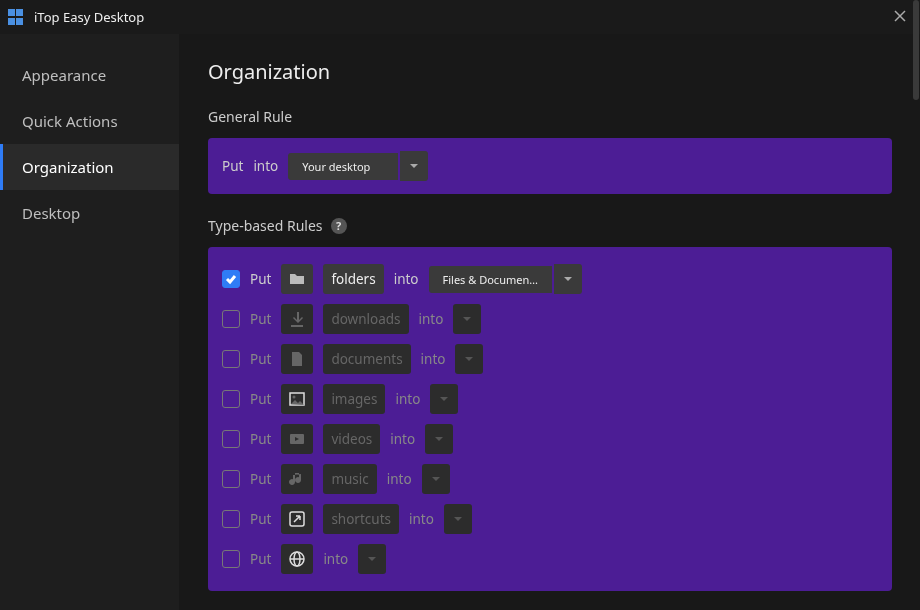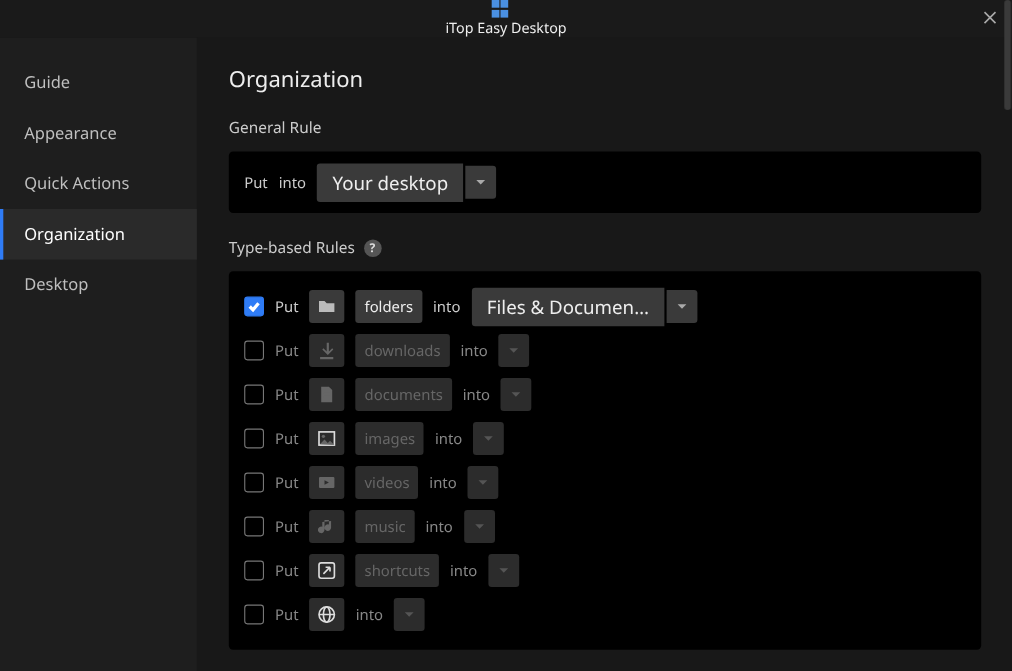--- a/index.html
+++ b/index.html
@@ -1,18 +1,18 @@
 <!DOCTYPE html>
 <html><head>
 <meta charset="utf-8">
 <style>
 * { margin: 0; padding: 0; box-sizing: border-box; font-family: "Segoe UI", system-ui, sans-serif; }
 html, body { width: 920px; height: 610px; background: #000; color: #ddd; overflow: hidden; }
 
-.titlebar { height: 34px; background: #1a1a1a; display: flex; align-items: center; padding: 0 8px; position: relative; flex-direction: column; }
+.titlebar { height: 34px; background: #1a1a1a; display: flex; align-items: center; padding: 0 8px; position: relative; }
 .titlebar .logo { width: 16px; height: 16px; display: flex; flex-wrap: wrap; gap: 1px; margin-right: 10px; }
 .titlebar .logo .sq { width: 7px; height: 7px; background: #4a90e2; }
 .titlebar .title { font-size: 13px; color: #eee; }
 .titlebar .close { position: absolute; right: 10px; top: 6px; width: 20px; height: 20px; display: flex; align-items: center; justify-content: center; color: #aaa; cursor: pointer; }
 .titlebar .close svg { width: 12px; height: 12px; stroke: #aaa; stroke-width: 1.5; }
 
 .body { display: flex; height: calc(610px - 34px); background: #1e1e1e; }
 
 .sidebar { width: 180px; background: #1e1e1e; padding-top: 18px; border-right: 1px solid #181818;}
 .nav-item { height: 46px; display: flex; align-items: center; padding-left: 22px; font-size: 15px; color: #bfbfbf; cursor: pointer; position: relative; }
@@ -21,27 +21,27 @@
 
 .main { flex: 1; background: #181818; padding: 24px 28px 0 28px; overflow-y: auto; position: relative; }
 .main::-webkit-scrollbar { width: 10px; }
 .main::-webkit-scrollbar-track { background: #181818; }
 .main::-webkit-scrollbar-thumb { background: #3a3a3a; border-radius: 5px; }
 
 .page-title { font-size: 20px; color: #eee; font-weight: 400; margin-bottom: 22px; }
 .section-label { font-size: 14px; color: #ccc; margin-bottom: 12px; display: flex; align-items: center; gap: 8px;}
 .help { width: 16px; height: 16px; border-radius: 50%; background: #555; color: #ddd; font-size: 11px; display:flex; align-items:center; justify-content:center; font-weight:bold;}
 
-.panel { background: #000000; border-radius: 4px; padding: 12px 14px; margin-bottom: 22px; }
+.panel { background: #4c1d95; border-radius: 4px; padding: 12px 14px; margin-bottom: 22px; }
 
 .general-row { display: flex; align-items: center; gap: 10px; height: 32px;}
 .word { font-size: 13.5px; color: #ccc; }
 .chip { background: #3a3a3a; color: #eee; border-radius: 3px; padding: 6px 12px; font-size: 13.5px; cursor: pointer; }
 .select { display: flex; align-items: center; }
-.select .sel-main { background: #3a3a3a; color: #eee; border-radius: 3px 0 0 3px; padding: 6px 14px; font-size: 17px; min-width: 110px; cursor: pointer; }
+.select .sel-main { background: #3a3a3a; color: #eee; border-radius: 3px 0 0 3px; padding: 6px 14px; font-size: 11px; min-width: 110px; cursor: pointer; }
 .select .sel-caret { background: #3a3a3a; border-radius: 0 3px 3px 0; width: 28px; height: 30px; margin-left: 2px; display:flex; align-items:center; justify-content:center; cursor: pointer;}
 .select .sel-caret svg { width: 10px; height: 10px; fill: #aaa; }
 
 .rule-row { display: flex; align-items: center; gap: 10px; height: 40px; }
 .checkbox { width: 18px; height: 18px; border: 1.5px solid #777; border-radius: 3px; cursor: pointer; display:flex; align-items:center; justify-content:center; }
 .checkbox.checked { background: #2f7cf6; border-color: #2f7cf6; }
 .checkbox.checked svg { width: 12px; height: 12px; stroke: #fff; stroke-width: 3; fill:none; }
 .iconbox { width: 32px; height: 30px; background: #3a3a3a; border-radius: 3px; display:flex; align-items:center; justify-content:center; }
 .iconbox.dim { background: #2c2c2c; }
 .iconbox svg { width: 18px; height: 18px; fill: #bbb; }
@@ -69,21 +69,20 @@
   <div class="close">
     <svg viewBox="0 0 12 12">
         <line x1="1" y1="1" x2="11" y2="11"></line>
         <line x1="11" y1="1" x2="1" y2="11"></line>
       </svg>
   </div>
 </div>
 
 <div class="body">
   <div class="sidebar" id="sidebar">
-      <div class="nav-item">Guide</div>
       <div class="nav-item">Appearance</div>
       <div class="nav-item">Quick Actions</div>
       <div class="nav-item active">Organization</div>
       <div class="nav-item">Desktop</div>
     </div>
 
   <div class="main">
     <div class="page-title">Organization</div>
 
     <div class="section-label">General Rule</div>

